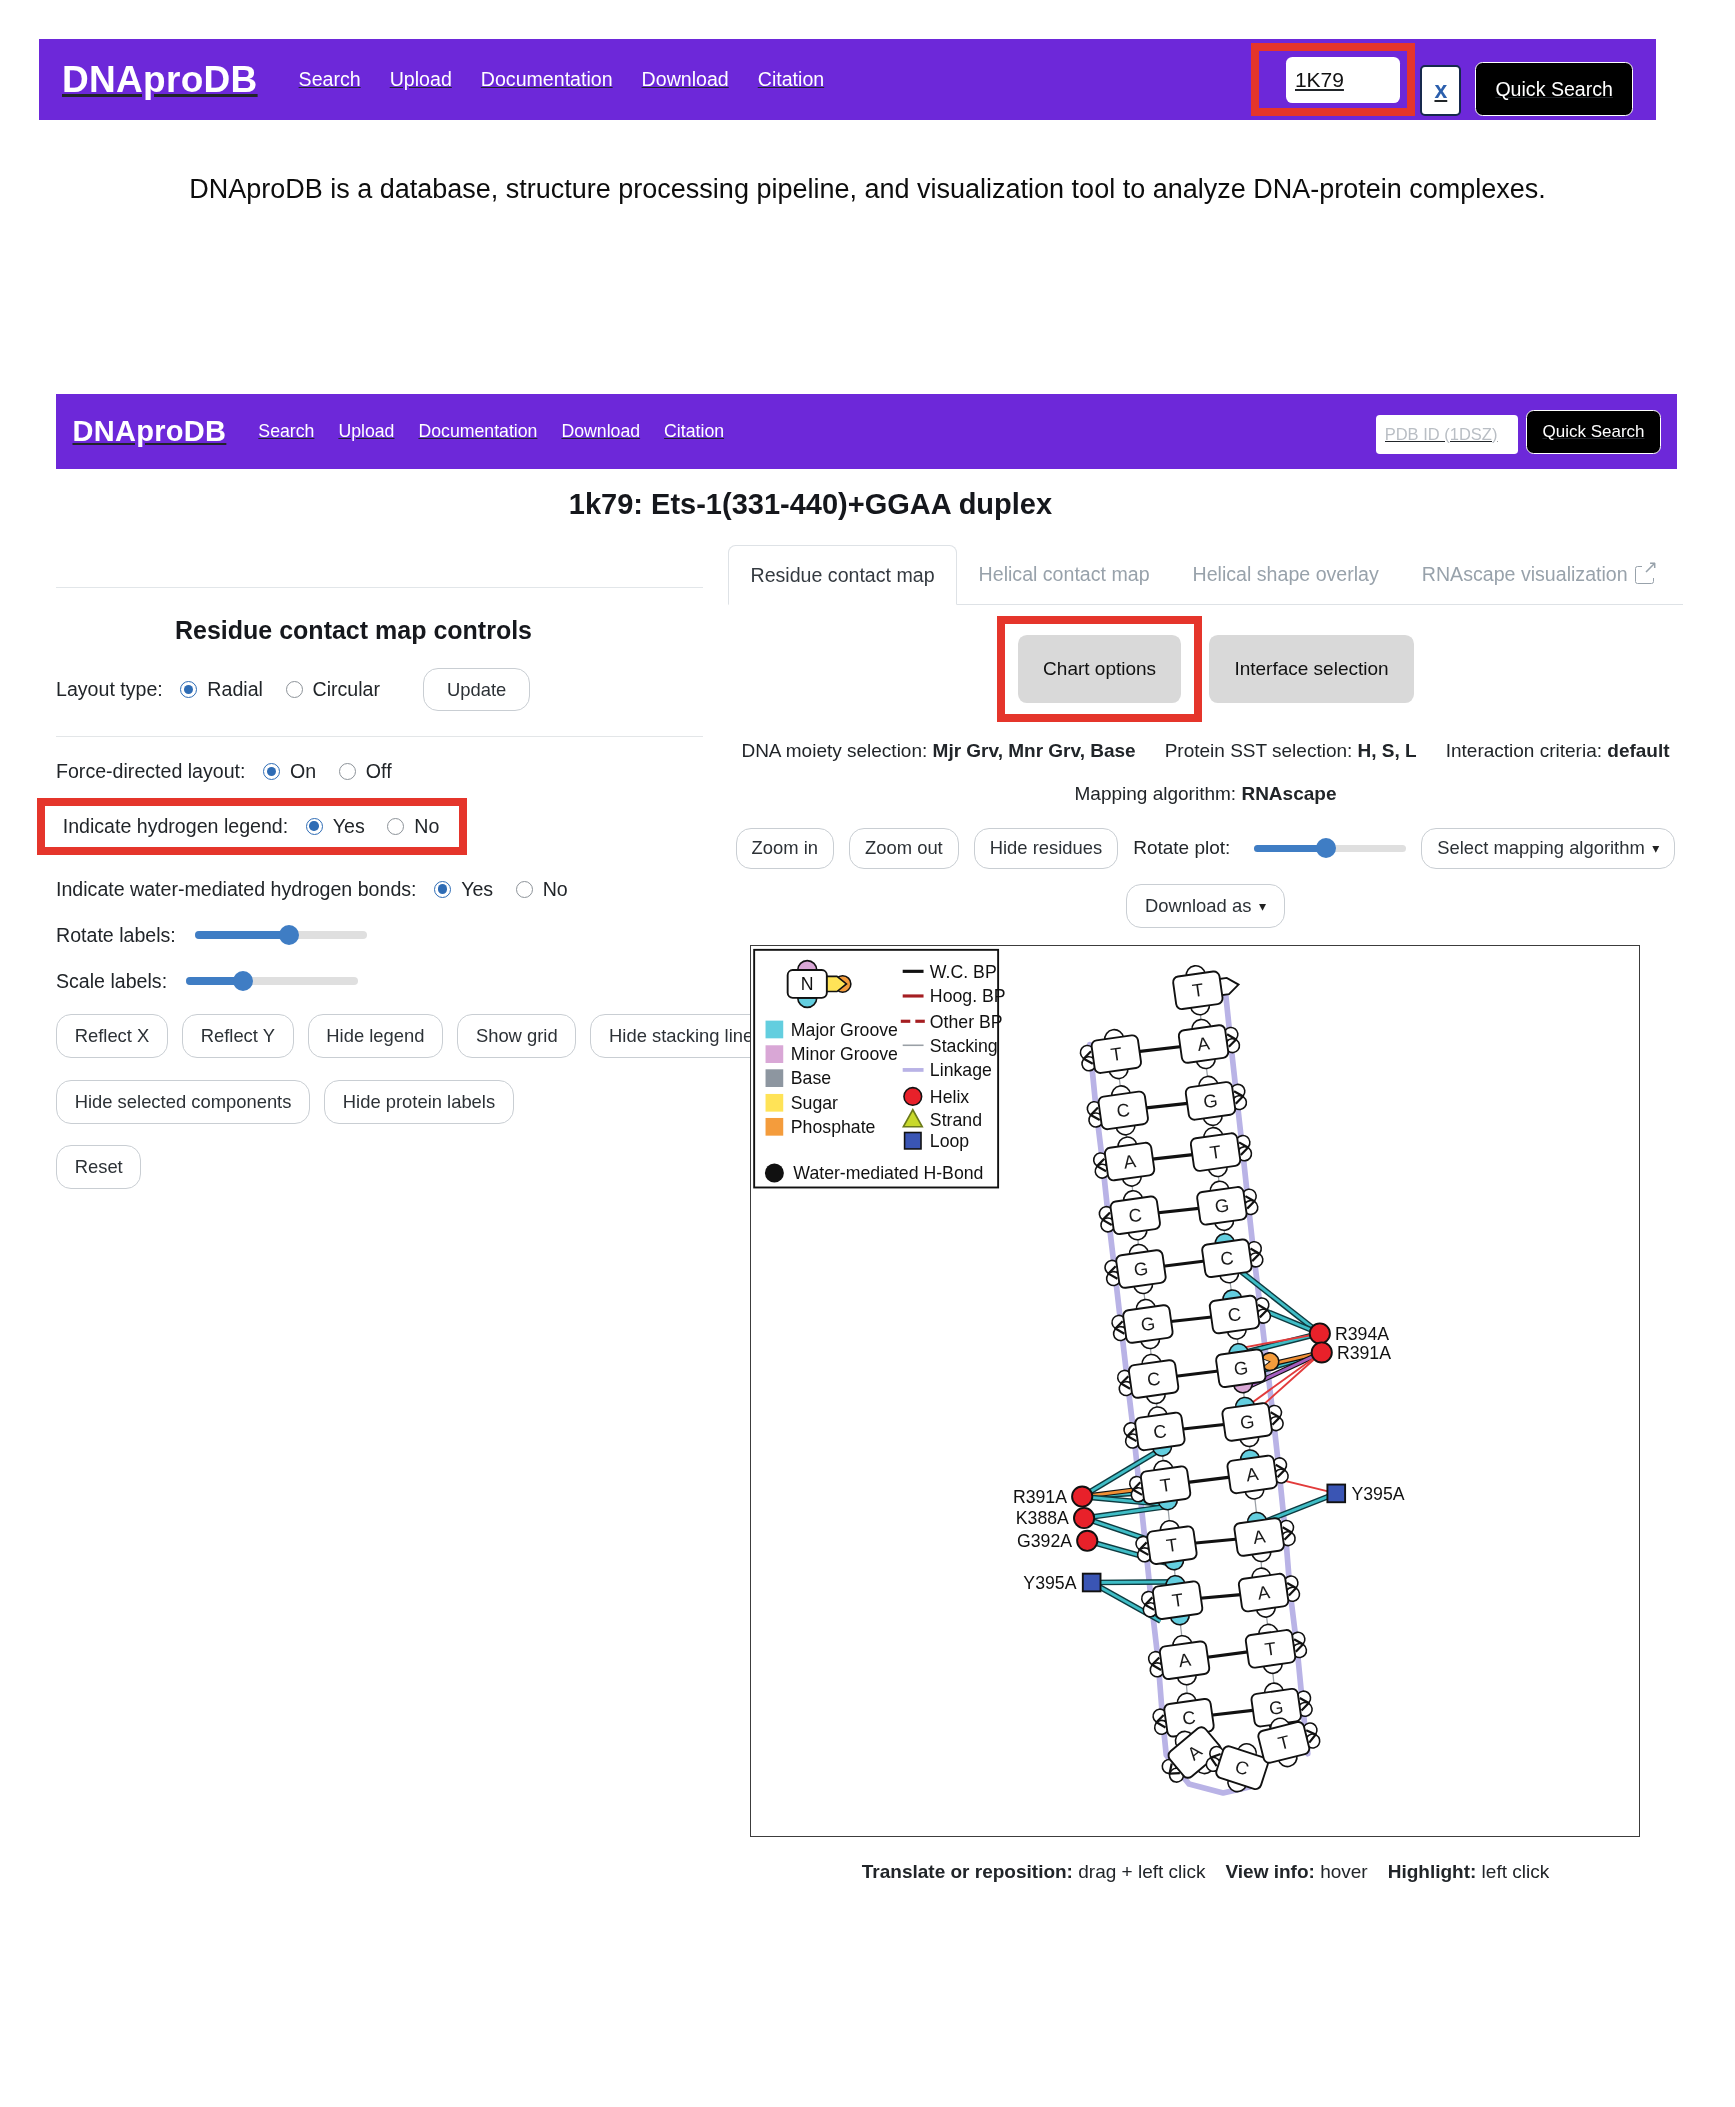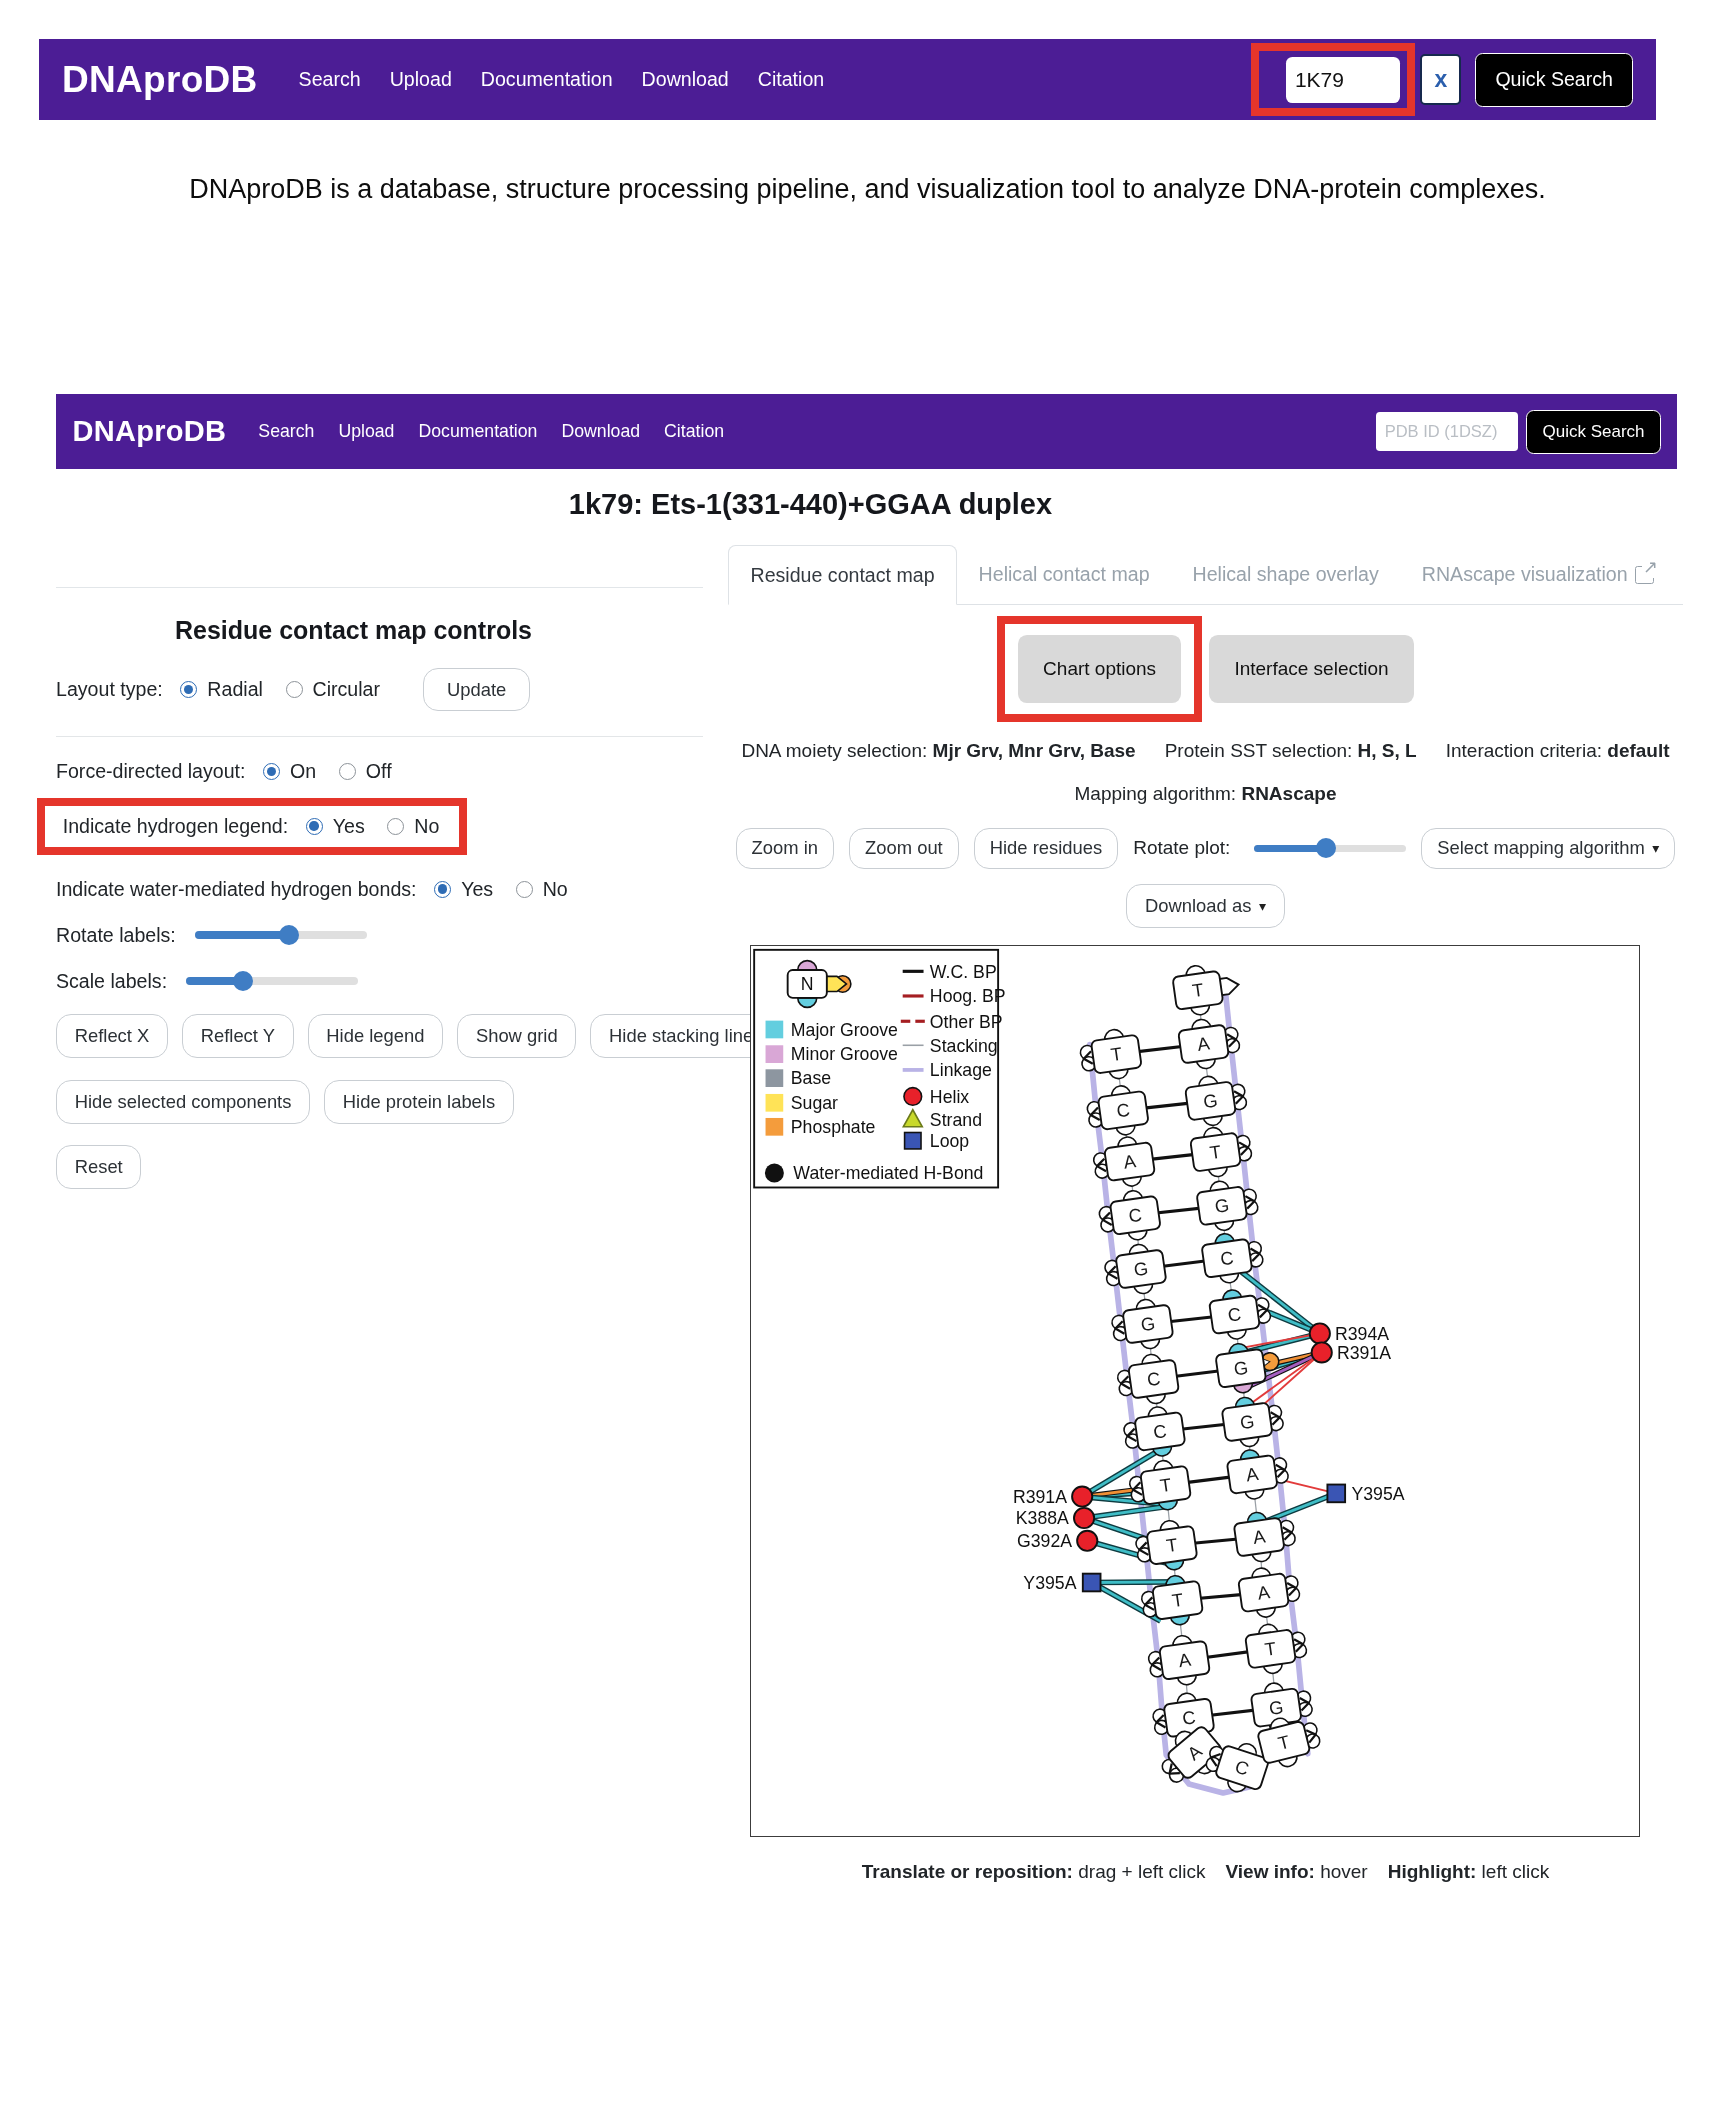--- a/index.html
+++ b/index.html
@@ -1,30 +1,30 @@
 <!DOCTYPE html>
 <html style="font-size:10px"><head>
 <meta charset="utf-8">
 <style>
   html,body{margin:0;padding:0;}
   body{width:1735px;height:2108px;position:relative;background:#fff;
        font-family:"Liberation Sans",sans-serif;color:#212529;overflow:hidden;}
 
   
-  .navbar{position:absolute;background:#4c1d95;display:flex;align-items:center;box-sizing:border-box;}
+  .navbar{position:absolute;background:#6d28d9;display:flex;align-items:center;box-sizing:border-box;text-decoration:underline;}
   #navbar1{left:39px;top:39px;width:1617px;height:81px;padding:0 23px;}
   #navbar2{left:56px;top:394px;width:1621px;height:75px;padding:0 16.5px;}
   .logo{color:#fff;font-weight:700;letter-spacing:0.3px;}
   #navbar1 .logo{font-size:37px;margin-right:41px;}
   #navbar2 .logo{font-size:29px;margin-right:32px;}
   .nav-items{display:flex;align-items:center;}
   #navbar1 .nav-items{gap:29px;font-size:19.6px;}
   #navbar2 .nav-items{gap:24px;font-size:17.7px;}
   .nav-item{color:#fff;cursor:pointer;white-space:nowrap;}
-  .nav-right{margin-left:auto;display:flex;align-items:center;padding-left:44px;}
+  .nav-right{margin-left:auto;display:flex;align-items:flex-end;padding-left:44px;}
   .red-frame{border:8.2px solid #e5352b;display:flex;align-items:center;padding:5.7px 7.6px 5.7px 26.6px;}
   .search-input1{width:96px;height:46px;border:none;border-radius:6.3px;font-size:21px;
                  padding:0 8.9px;font-family:inherit;color:#111;}
   .x-btn{width:37px;height:47px;margin-left:5px;background:#fff;border:2.5px solid #16294e;border-radius:5px;
          color:#2b5fad;font-size:23px;font-weight:700;display:flex;align-items:center;justify-content:center;}
   .qs-btn{background:#000;border:1.9px solid #fff;border-radius:7.6px;color:#fff;display:flex;
           align-items:center;justify-content:center;white-space:nowrap;}
   #navbar1 .qs-btn{height:52px;padding:0 19px;font-size:19.6px;margin-left:14px;}
   #navbar2 .qs-btn{height:42px;padding:0 15px;font-size:17px;margin-left:8.9px;}
   .search-input2{width:124px;height:39px;border:none;border-radius:3.8px;font-size:16.5px;padding:0 8.9px;

